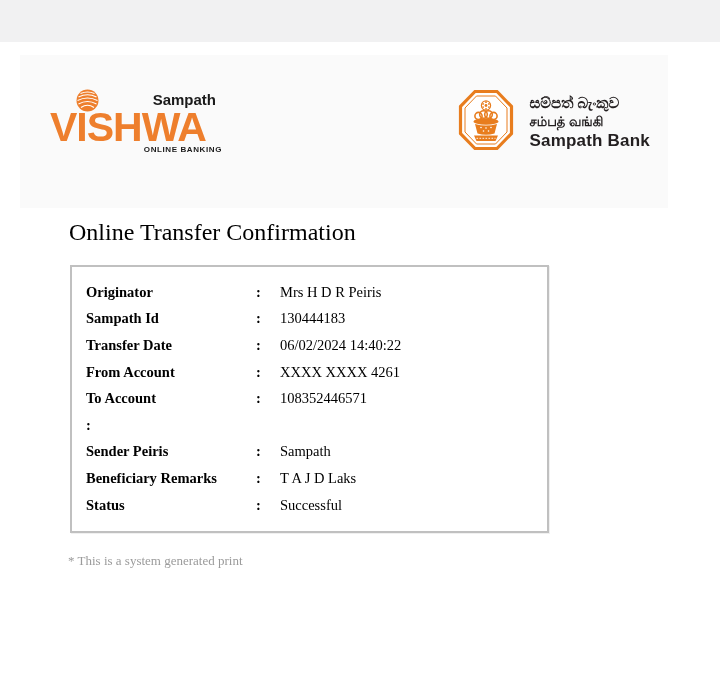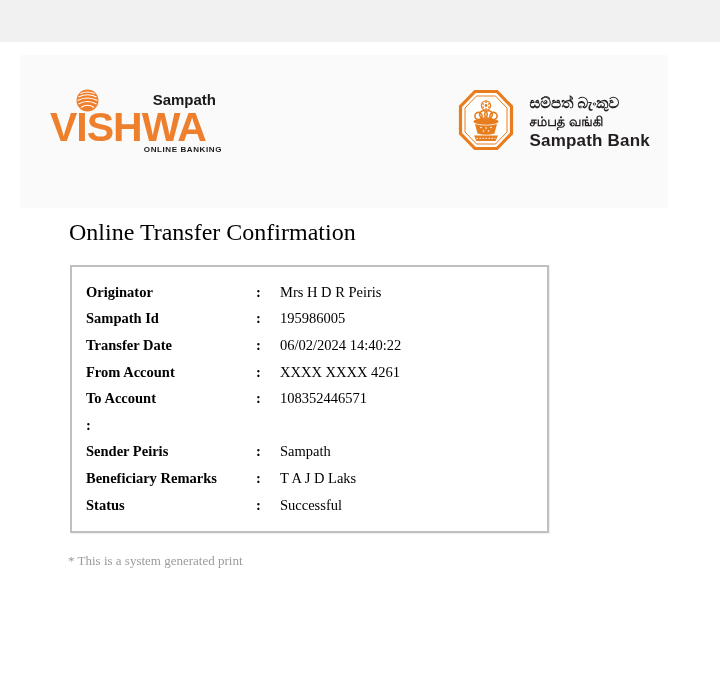--- a/index.html
+++ b/index.html
@@ -132,21 +132,21 @@
 
   <div class="details-table" id="details-table">
       <div class="detail-row">
         <span class="detail-label">Originator</span>
         <span class="detail-colon">:</span>
         <span class="detail-value">Mrs H D R Peiris</span>
       </div>
       <div class="detail-row">
         <span class="detail-label">Sampath Id</span>
         <span class="detail-colon">:</span>
-        <span class="detail-value">195986005</span>
+        <span class="detail-value">130444183</span>
       </div>
       <div class="detail-row">
         <span class="detail-label">Transfer Date</span>
         <span class="detail-colon">:</span>
         <span class="detail-value">06/02/2024 14:40:22</span>
       </div>
       <div class="detail-row">
         <span class="detail-label">From Account</span>
         <span class="detail-colon">:</span>
         <span class="detail-value">XXXX XXXX 4261</span>

